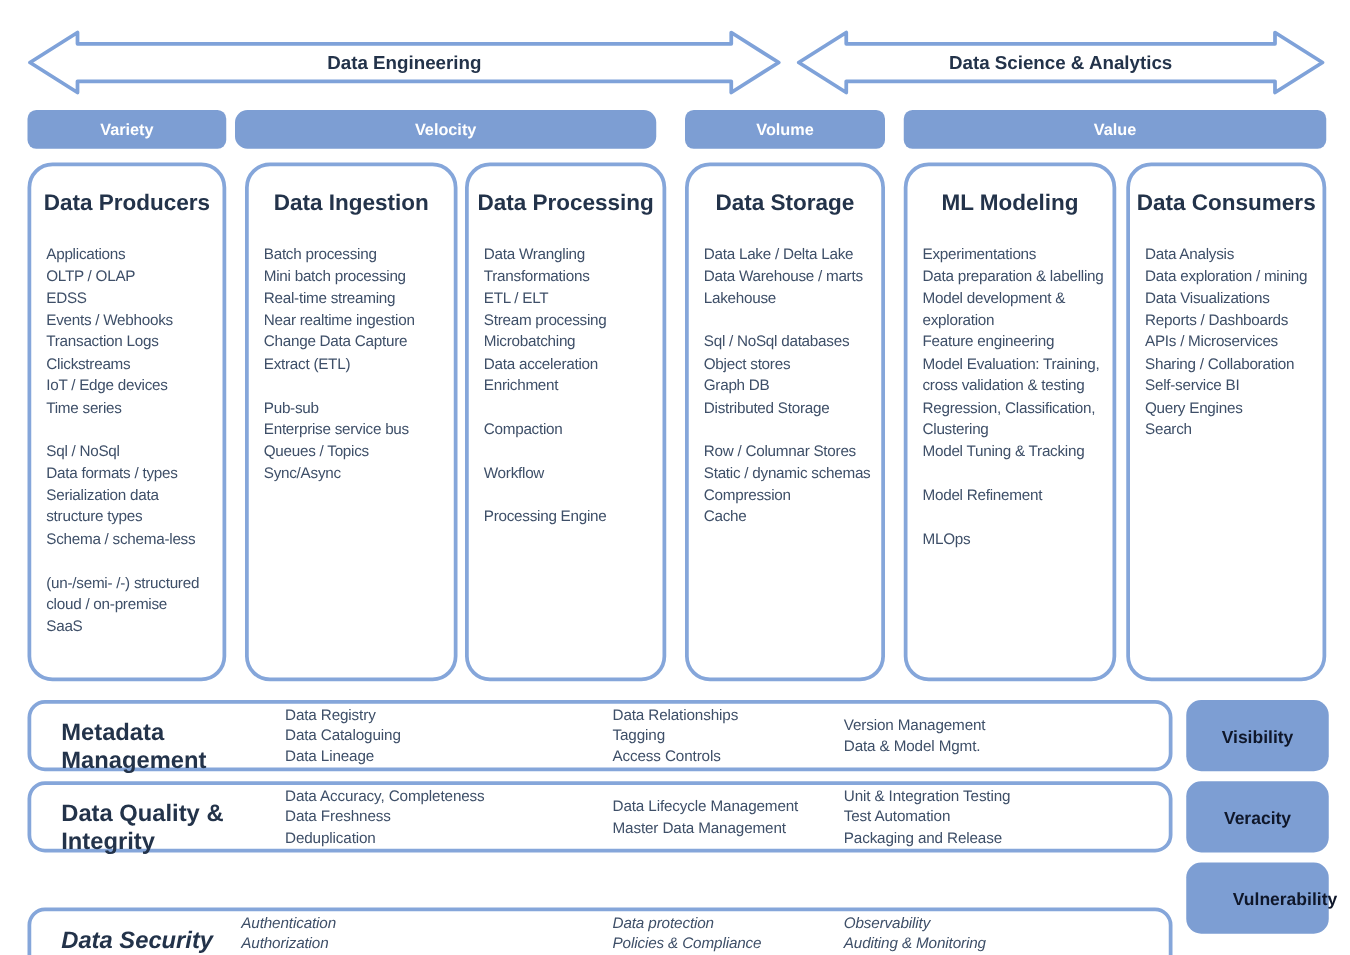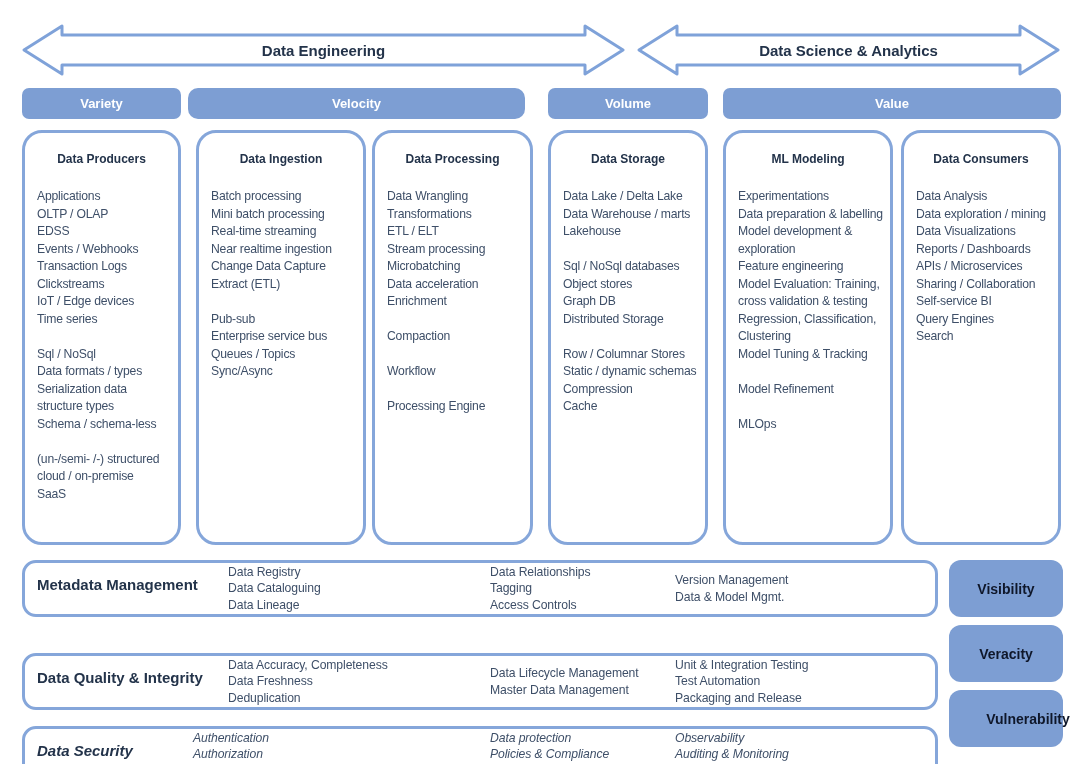--- a/index.html
+++ b/index.html
@@ -32,32 +32,32 @@
 
   
   .col{position:absolute;top:130px;height:415px;border:3px solid var(--border);
     border-radius:20px;background:#fff;}
   #col-producers{left:22px;width:159px;}
   #col-ingestion{left:196px;width:170px;}
   #col-processing{left:372px;width:161px;}
   #col-storage{left:548px;width:160px;}
   #col-ml{left:723px;width:170px;}
   #col-consumers{left:901px;width:160px;}
-  .col-title{margin-top:19px;text-align:center;font-size:12px;font-weight:bold;color:var(--title);}
+  .col-title{margin-top:19px;text-align:center;font-size:18px;font-weight:bold;color:var(--title);}
   .col-list{margin-top:22px;padding:0 4px 0 12px;font-size:12.2px;letter-spacing:-0.2px;color:var(--body);}
   .col-list .li{line-height:17.5px;}
   .col-list .spacer{height:17.5px;}
 
   
   .band{position:absolute;left:22px;width:916px;height:57px;border:3px solid var(--border);
     border-radius:14px;background:#fff;display:flex;}
   #band-metadata{top:560px;}
-  #band-quality{top:653px;justify-content:flex-end;}
+  #band-quality{top:625px;justify-content:flex-end;}
   #band-security{top:726px;font-style:italic;}
-  .band-title{width:203px;padding:13px 0 0 12px;font-size:15px;font-weight:bold;color:var(--title);}
+  .band-title{width:203px;padding:13px 0 0 24px;font-size:19px;font-weight:bold;color:var(--title);}
   .band-col{display:flex;flex-direction:column;justify-content:center;
     font-size:12.2px;letter-spacing:-0.1px;color:var(--body);}
   .band-col .li{line-height:16.5px;}
   .band-col.w1{width:262px;}
   .band-col.w2{width:185px;}
   .band-col.w3{flex:1;}
   #band-security .band-title{width:168px;}
   #band-security .band-col.w1{width:297px;}
 
   

